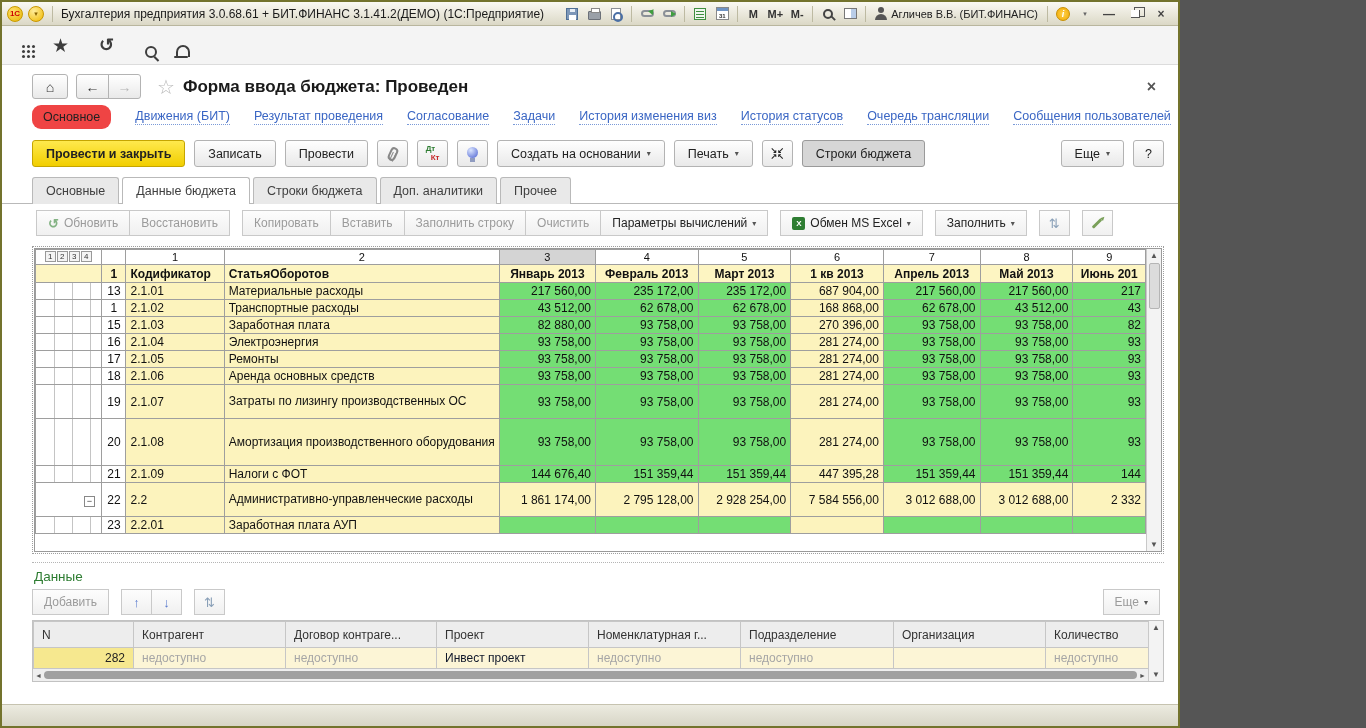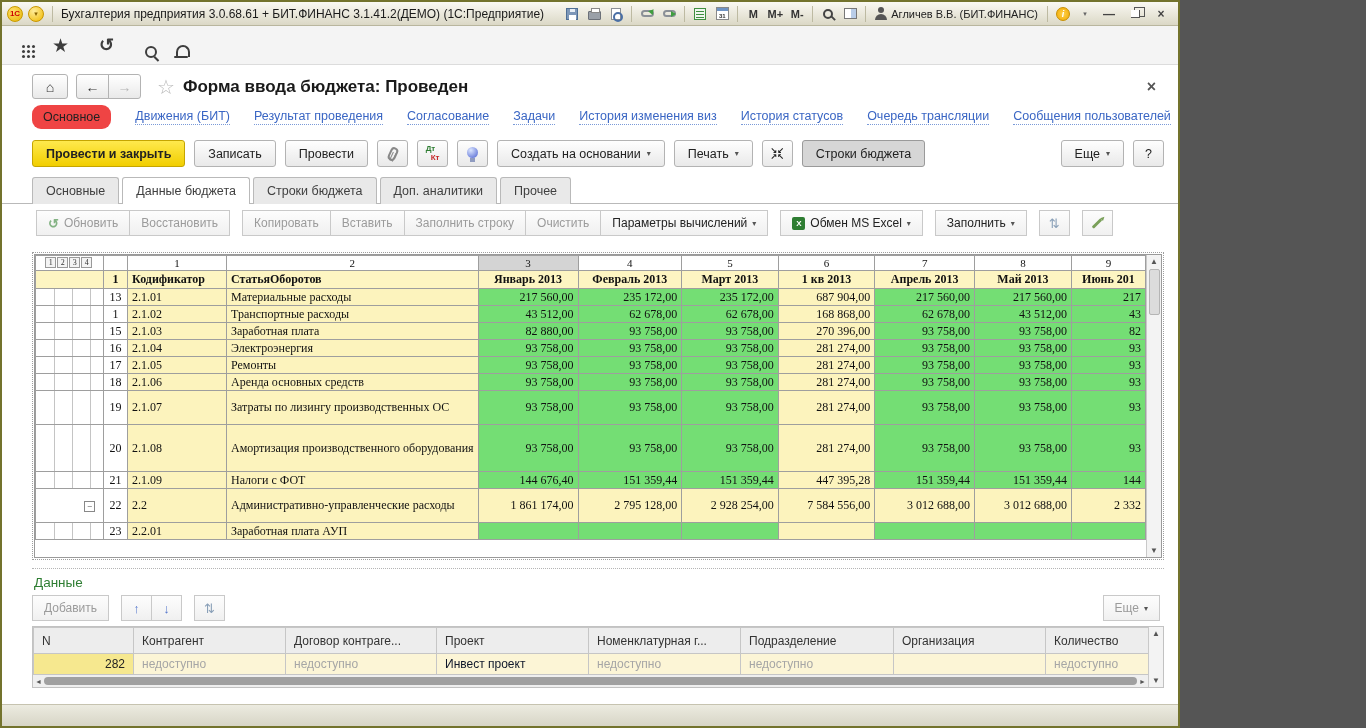--- a/index.html
+++ b/index.html
@@ -101,21 +101,21 @@
 .ggroup .gbtn + .gbtn{margin-left:-1px;}
 .gbtn.en{color:#222;justify-content:space-between;}
 .gbtn.icon{width:31px;padding:0;justify-content:center;}
 .i-refresh{color:#84b384;font-size:13px;font-weight:bold;}
 .i-xl{width:13px;height:13px;background:#2e7d32;color:#fff;font-size:8px;font-weight:bold;display:flex;align-items:center;justify-content:center;border-radius:2px;}
 .i-move{color:#8aa0b8;font-size:13px;}
 .i-pencil{width:12px;height:3px;background:#7aa05a;transform:rotate(-45deg);border-radius:1px;position:relative;}
 .i-pencil::after{content:"";position:absolute;right:-4px;top:-0.5px;border-left:4px solid #7aa05a;border-top:2px solid transparent;border-bottom:2px solid transparent;}
 
 
-.ssouter{margin:11px 14px 0 30px;border:1px dotted #9e9e9e;padding:1px;height:308px;flex:0 0 auto;font-family:Liberation Serif, serif;}
+.ssouter{margin:5px 14px 0 30px;border:1px dotted #9e9e9e;padding:1px;height:308px;flex:0 0 auto;}
 .ssinner{border:1px solid #9a9a9a;height:100%;display:flex;background:#fff;overflow:hidden;}
 .sswrap{flex:1 1 auto;overflow:hidden;background:#fff;}
 table.ss{border-collapse:collapse;table-layout:fixed;}
 table.ss td{border:1px solid #9e9e9e;font-size:12px;padding:0 4px;overflow:hidden;white-space:nowrap;height:17px;color:#111;}
 tr.hnum td{height:15px;background:#fff;text-align:center;font-size:11px;border-color:#9e9e9e;padding:0 2px;}
 tr.hnum td.sel{background:#d4d4d4;}
 tr.hdr2 td{height:18px;background:#fdf5c2;font-weight:bold;}
 td.hmon{text-align:center;}
 td.gut{border:none;border-right:1px solid #9e9e9e;background-color:#fff;}
 tr.drow td.gut{background-image:linear-gradient(#c4c4c4,#c4c4c4),linear-gradient(#c4c4c4,#c4c4c4),linear-gradient(#c4c4c4,#c4c4c4);background-size:1px 100%,1px 100%,1px 100%;background-position:18px 0,36px 0,54px 0;background-repeat:no-repeat;}

